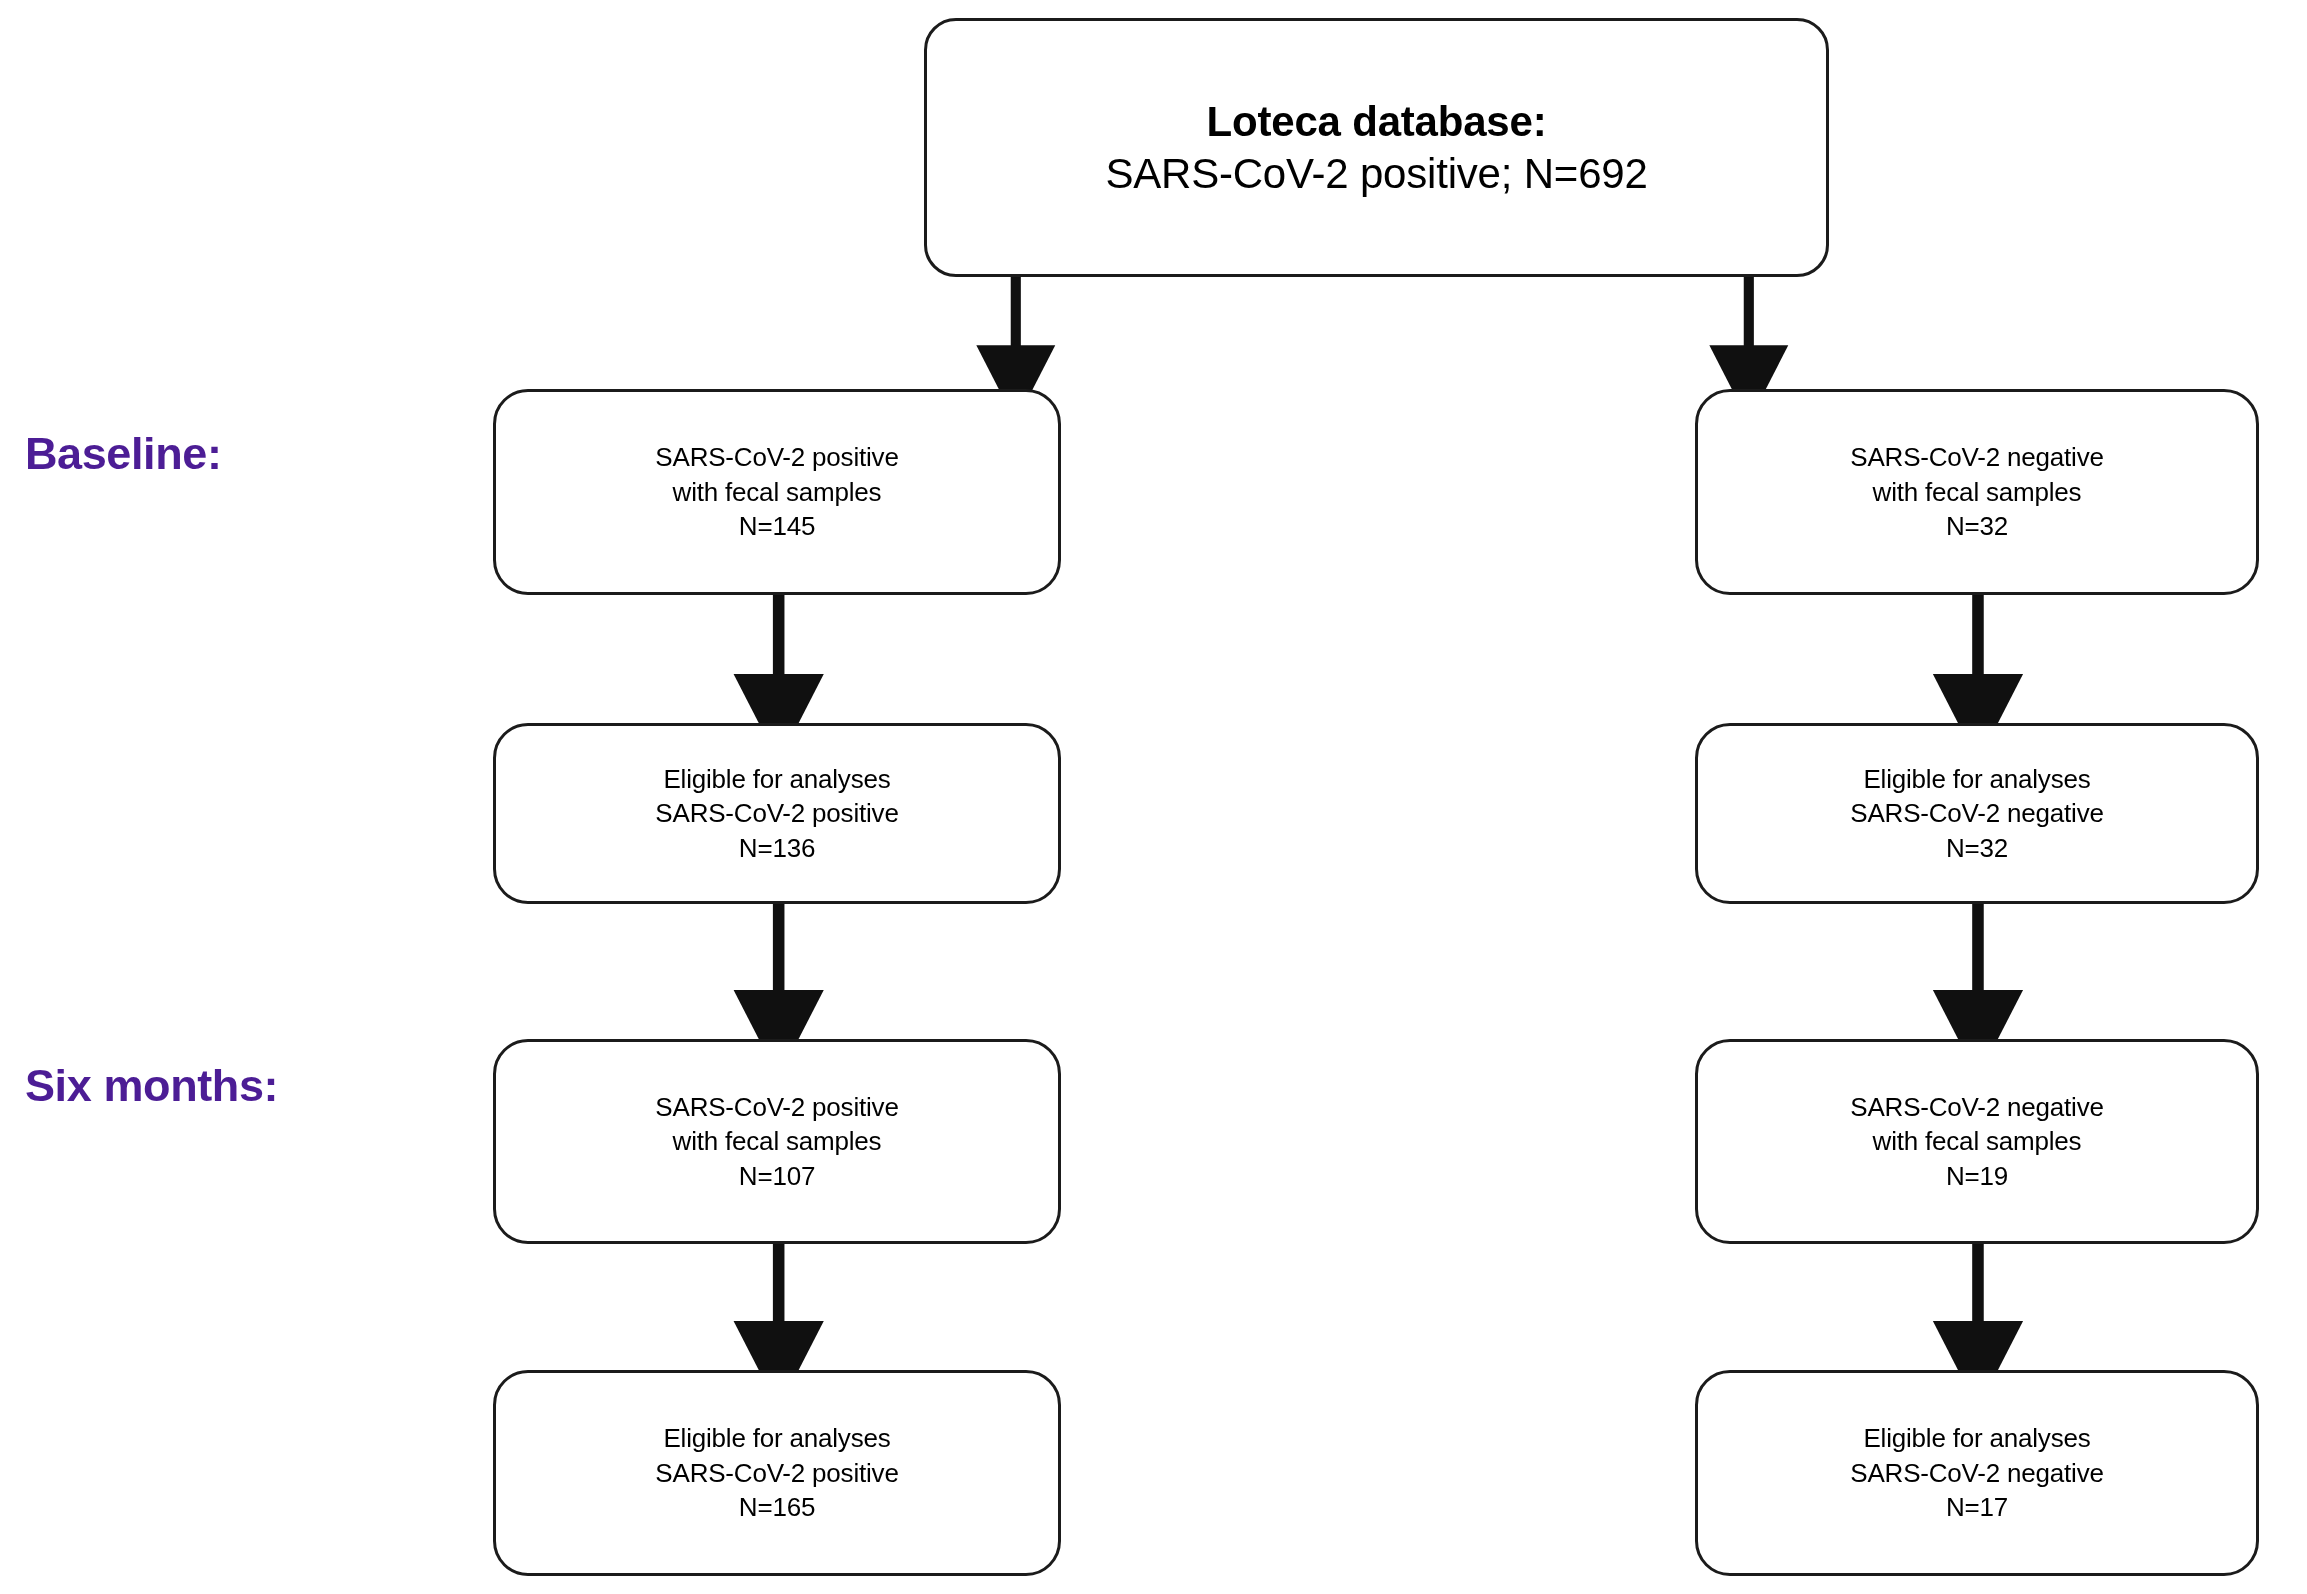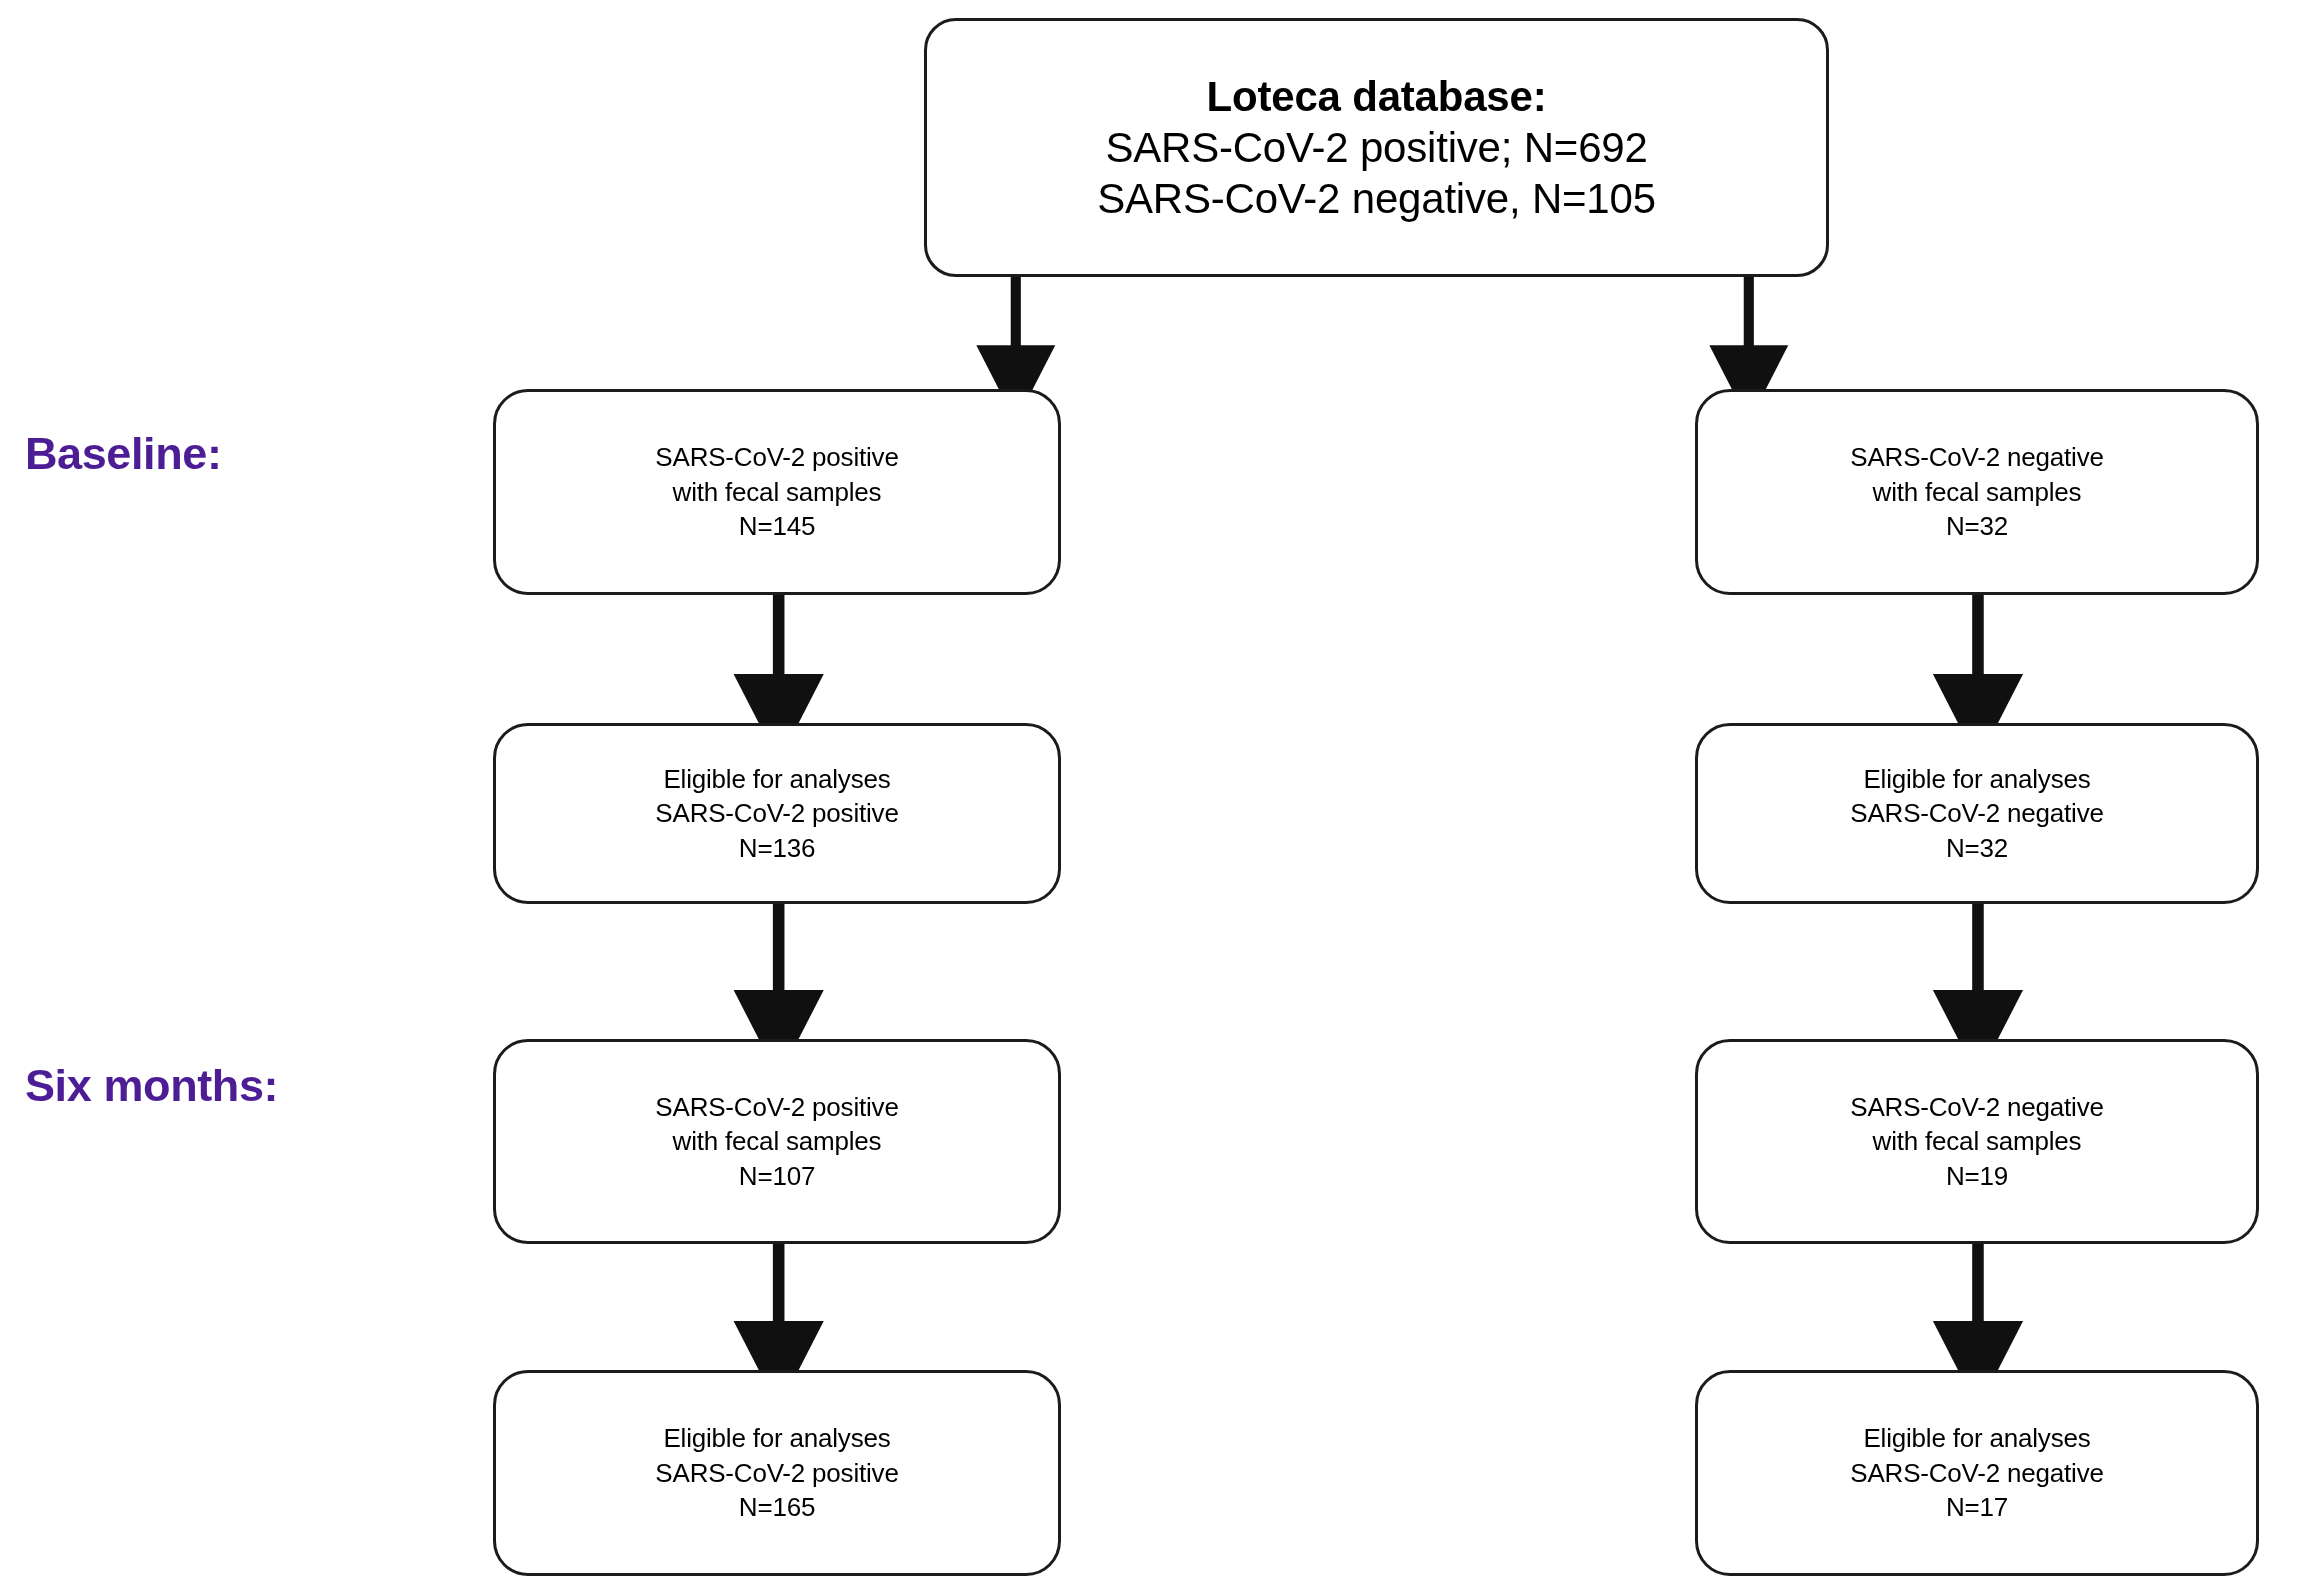--- a/index.html
+++ b/index.html
@@ -108,21 +108,20 @@
     <line x1="2736" y1="1250" x2="2736" y2="1427" stroke="#101010" stroke-width="16" marker-end="url(#arrowhead)"></line>
     <line x1="2736" y1="1720" x2="2736" y2="1885" stroke="#101010" stroke-width="16" marker-end="url(#arrowhead)"></line>
   </svg>
 
   <div class="stage-label" id="label-baseline">Baseline:</div>
   <div class="stage-label" id="label-sixmonths">Six months:</div>
 
   <div class="flow-box" id="box-root">
     <span class="line bold">Loteca database:</span>
     <span class="line">SARS-CoV-2 positive; N=692</span>
-    <span class="line">SARS-CoV-2 negative, N=105</span>
   </div>
 
   <div class="flow-box col-left row-1">
     <span class="line">SARS-CoV-2 positive</span>
     <span class="line">with fecal samples</span>
     <span class="line">N=145</span>
   </div>
 
   <div class="flow-box col-left row-2">
     <span class="line">Eligible for analyses</span>

